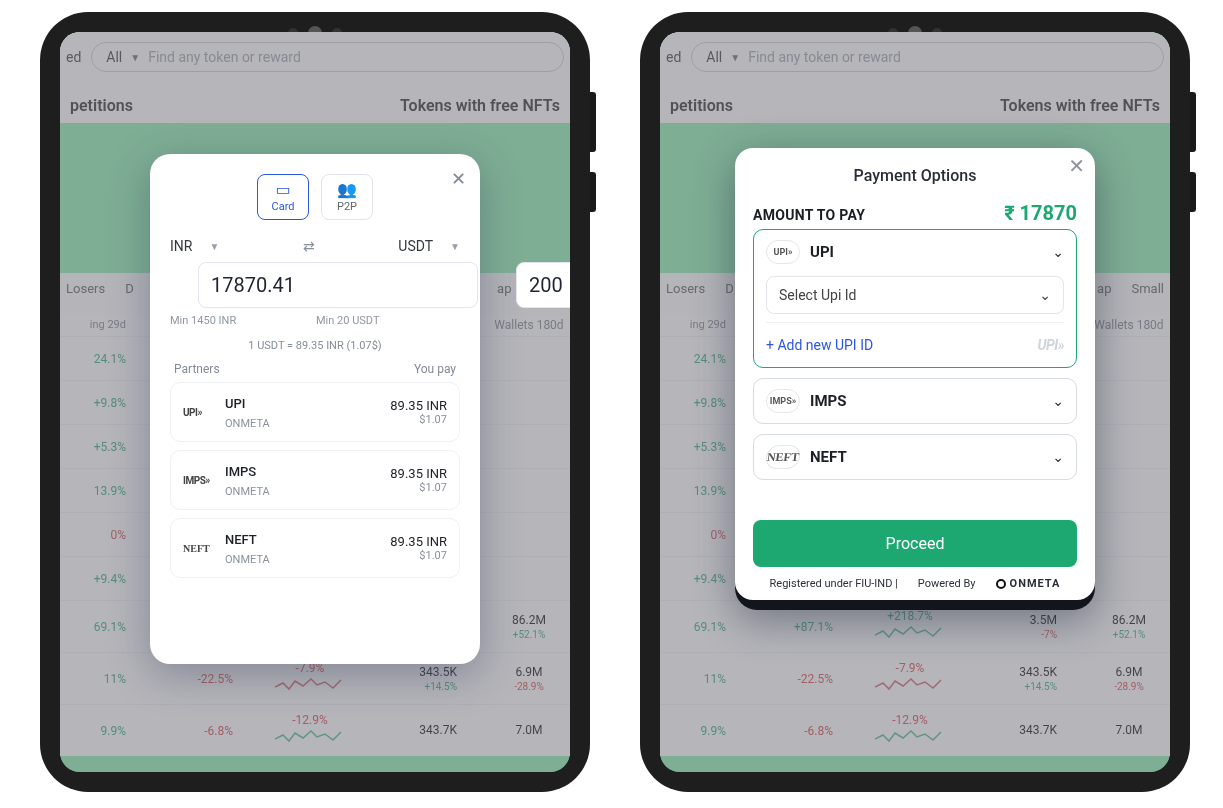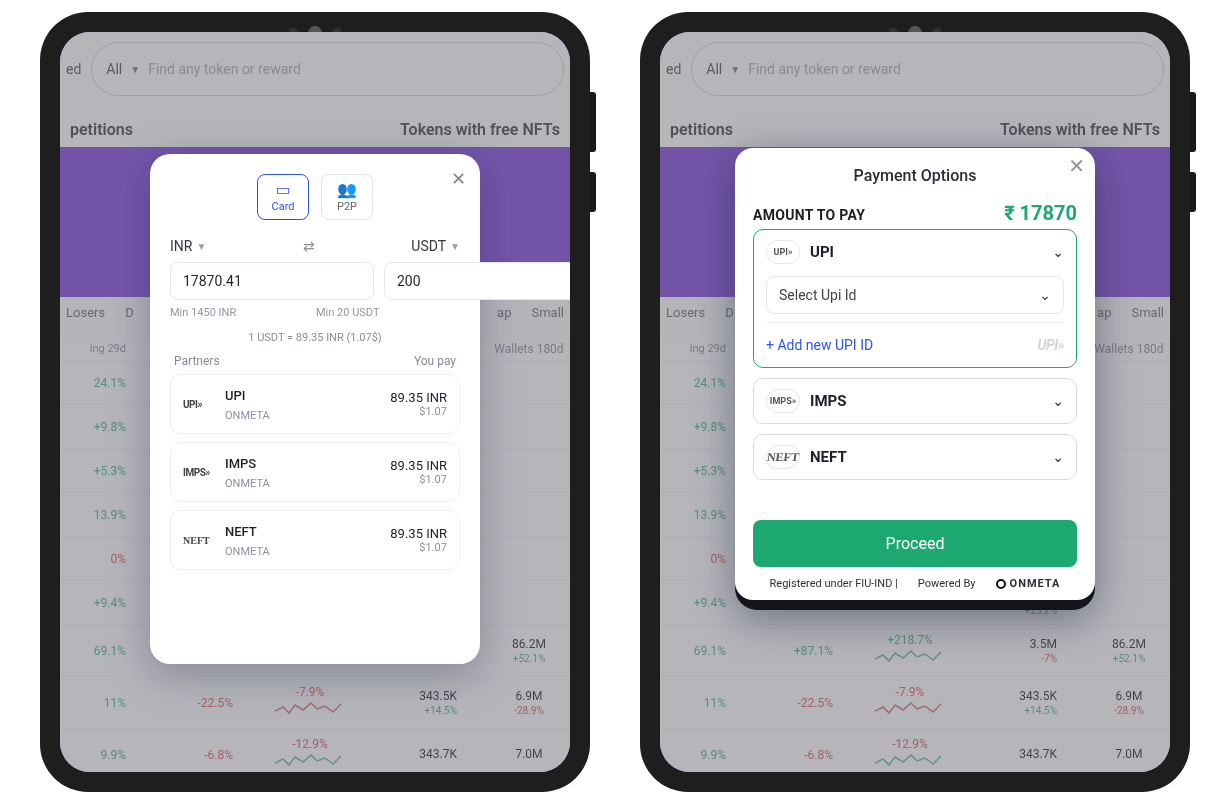--- a/index.html
+++ b/index.html
@@ -19,33 +19,33 @@
     position: absolute; top: 14px; left: 50%; transform: translateX(-50%);
     display:flex; gap:10px; align-items:center;
   }
   .tablet .front-cam-bar .dot { width:10px; height:10px; border-radius:50%; background:#333; }
   .tablet .front-cam-bar .lens { width:14px; height:14px; border-radius:50%; background:#555; }
   .tablet .side-btn { position:absolute; width:6px; background:#1a1a1a; right:-6px; border-radius:0 3px 3px 0;}
   .tablet .sb1 { height:60px; top:80px;}
   .tablet .sb2 { height:40px; top:160px;}
 
   .screen {
-    width: 100%; height: 100%; background:#6d28d9; border-radius:30px; overflow:hidden; position:relative;
+    width: 100%; height: 100%; background:#86efac; border-radius:20px; overflow:hidden; position:relative;
   }
 
   
   .bg-app {
     position:absolute; inset:0;
     filter: grayscale(0%);
   }
   .dim-overlay { position:absolute; inset:0; background:rgba(120,120,130,0.55); }
 
   .bg-top { display:flex; align-items:center; padding:10px 6px; gap:10px; background:#fff;}
   .bg-top .pill-ed { font-size:14px; color:#333; }
-  .bg-top .search-pill { flex:1; border:1px solid #ccc; border-radius:30px; padding:18px 14px; display:flex; align-items:center; gap:8px; font-size:14px; color:#9aa1aa;}
+  .bg-top .search-pill { flex:1; border:1px solid #ccc; border-radius:30px; padding:6px 14px; display:flex; align-items:center; gap:8px; font-size:14px; color:#9aa1aa;}
   .bg-top .search-pill .all { color:#333; }
   .bg-top .chev { font-size:10px; color:#666;}
 
   .bg-titles { display:flex; justify-content:space-between; padding:14px 10px 8px; font-weight:600; font-size:16px; color:#222; background:#fff;}
 
   .bg-tabs { display:flex; gap:20px; padding:0 6px 10px; font-size:13px; color:#555; background:#fdfdfd;}
   .bg-tabs span { padding:8px 0;}
 
   .bg-table { font-size:12px; background:#fff;}
   .bg-table .hdr { display:flex; padding:4px 6px; color:#7b818a; font-size:11px; justify-content:space-between;}
@@ -68,25 +68,25 @@
   }
   .modal-left { top:122px; height:510px; padding:20px 20px 0;}
   .close-x { position:absolute; top:14px; right:14px; color:#828892; font-size:18px; cursor:pointer;}
 
   .method-tabs { display:flex; justify-content:center; gap:12px; margin-bottom:18px;}
   .mtab { border:1px solid #e1e4ea; border-radius:8px; width:52px; height:46px; display:flex; flex-direction:column; align-items:center; justify-content:center; font-size:11px; color:#666; gap:2px; cursor:pointer;}
   .mtab.active { border-color:#2b56e4; color:#2b56e4;}
   .mtab .ic { font-size:16px; line-height:1;}
 
   .cur-row { display:flex; align-items:center; justify-content:space-between; margin:0 0 8px;}
-  .cur-label { font-size:14px; color:#35383f; display:flex; align-items:center; gap:4px; cursor:pointer;}
+  .cur-label { font-size:14px; color:#35383f; display:flex; align-items:center; gap:17px; cursor:pointer;}
   .swap { color:#8a909b; font-size:14px;}
 
   .amt-row { display:flex; gap:10px;}
-  .amt-box { flex:1; border:1px solid #e3e6ec; border-radius:8px; padding:10px 12px; font-size:14px; color:#1f2430;}
+  .amt-box { flex:1; border:1px solid #e3e6ec; border-radius:8px; padding:10px 12px; font-size:20px; color:#1f2430;margin-left:28px;}
   .min-row { display:flex; gap:2px; margin-top:6px; font-size:11px; color:#9097a2;}
   .min-row span { flex:1;}
 
   .rate { text-align:center; font-size:11px; color:#868d98; margin:12px 0 10px;}
   .buy-link { text-align:center; color:#2b56e4; font-size:14px; font-weight:500; margin-bottom:12px; cursor:pointer;}
 
   .ph-row { display:flex; justify-content:space-between; font-size:12px; color:#848b96; padding:0 4px 6px;}
   .partner-card { border:1px solid #eef0f4; border-radius:10px; padding:10px 12px; display:flex; justify-content:space-between; align-items:center; margin-bottom:8px; cursor:pointer;}
   .plogo { width:36px; font-size:10px; font-weight:700; color:#444; letter-spacing:-0.5px;}
   .plogo.neft { font-family: Georgia, serif; font-style:normal; letter-spacing:0;}

